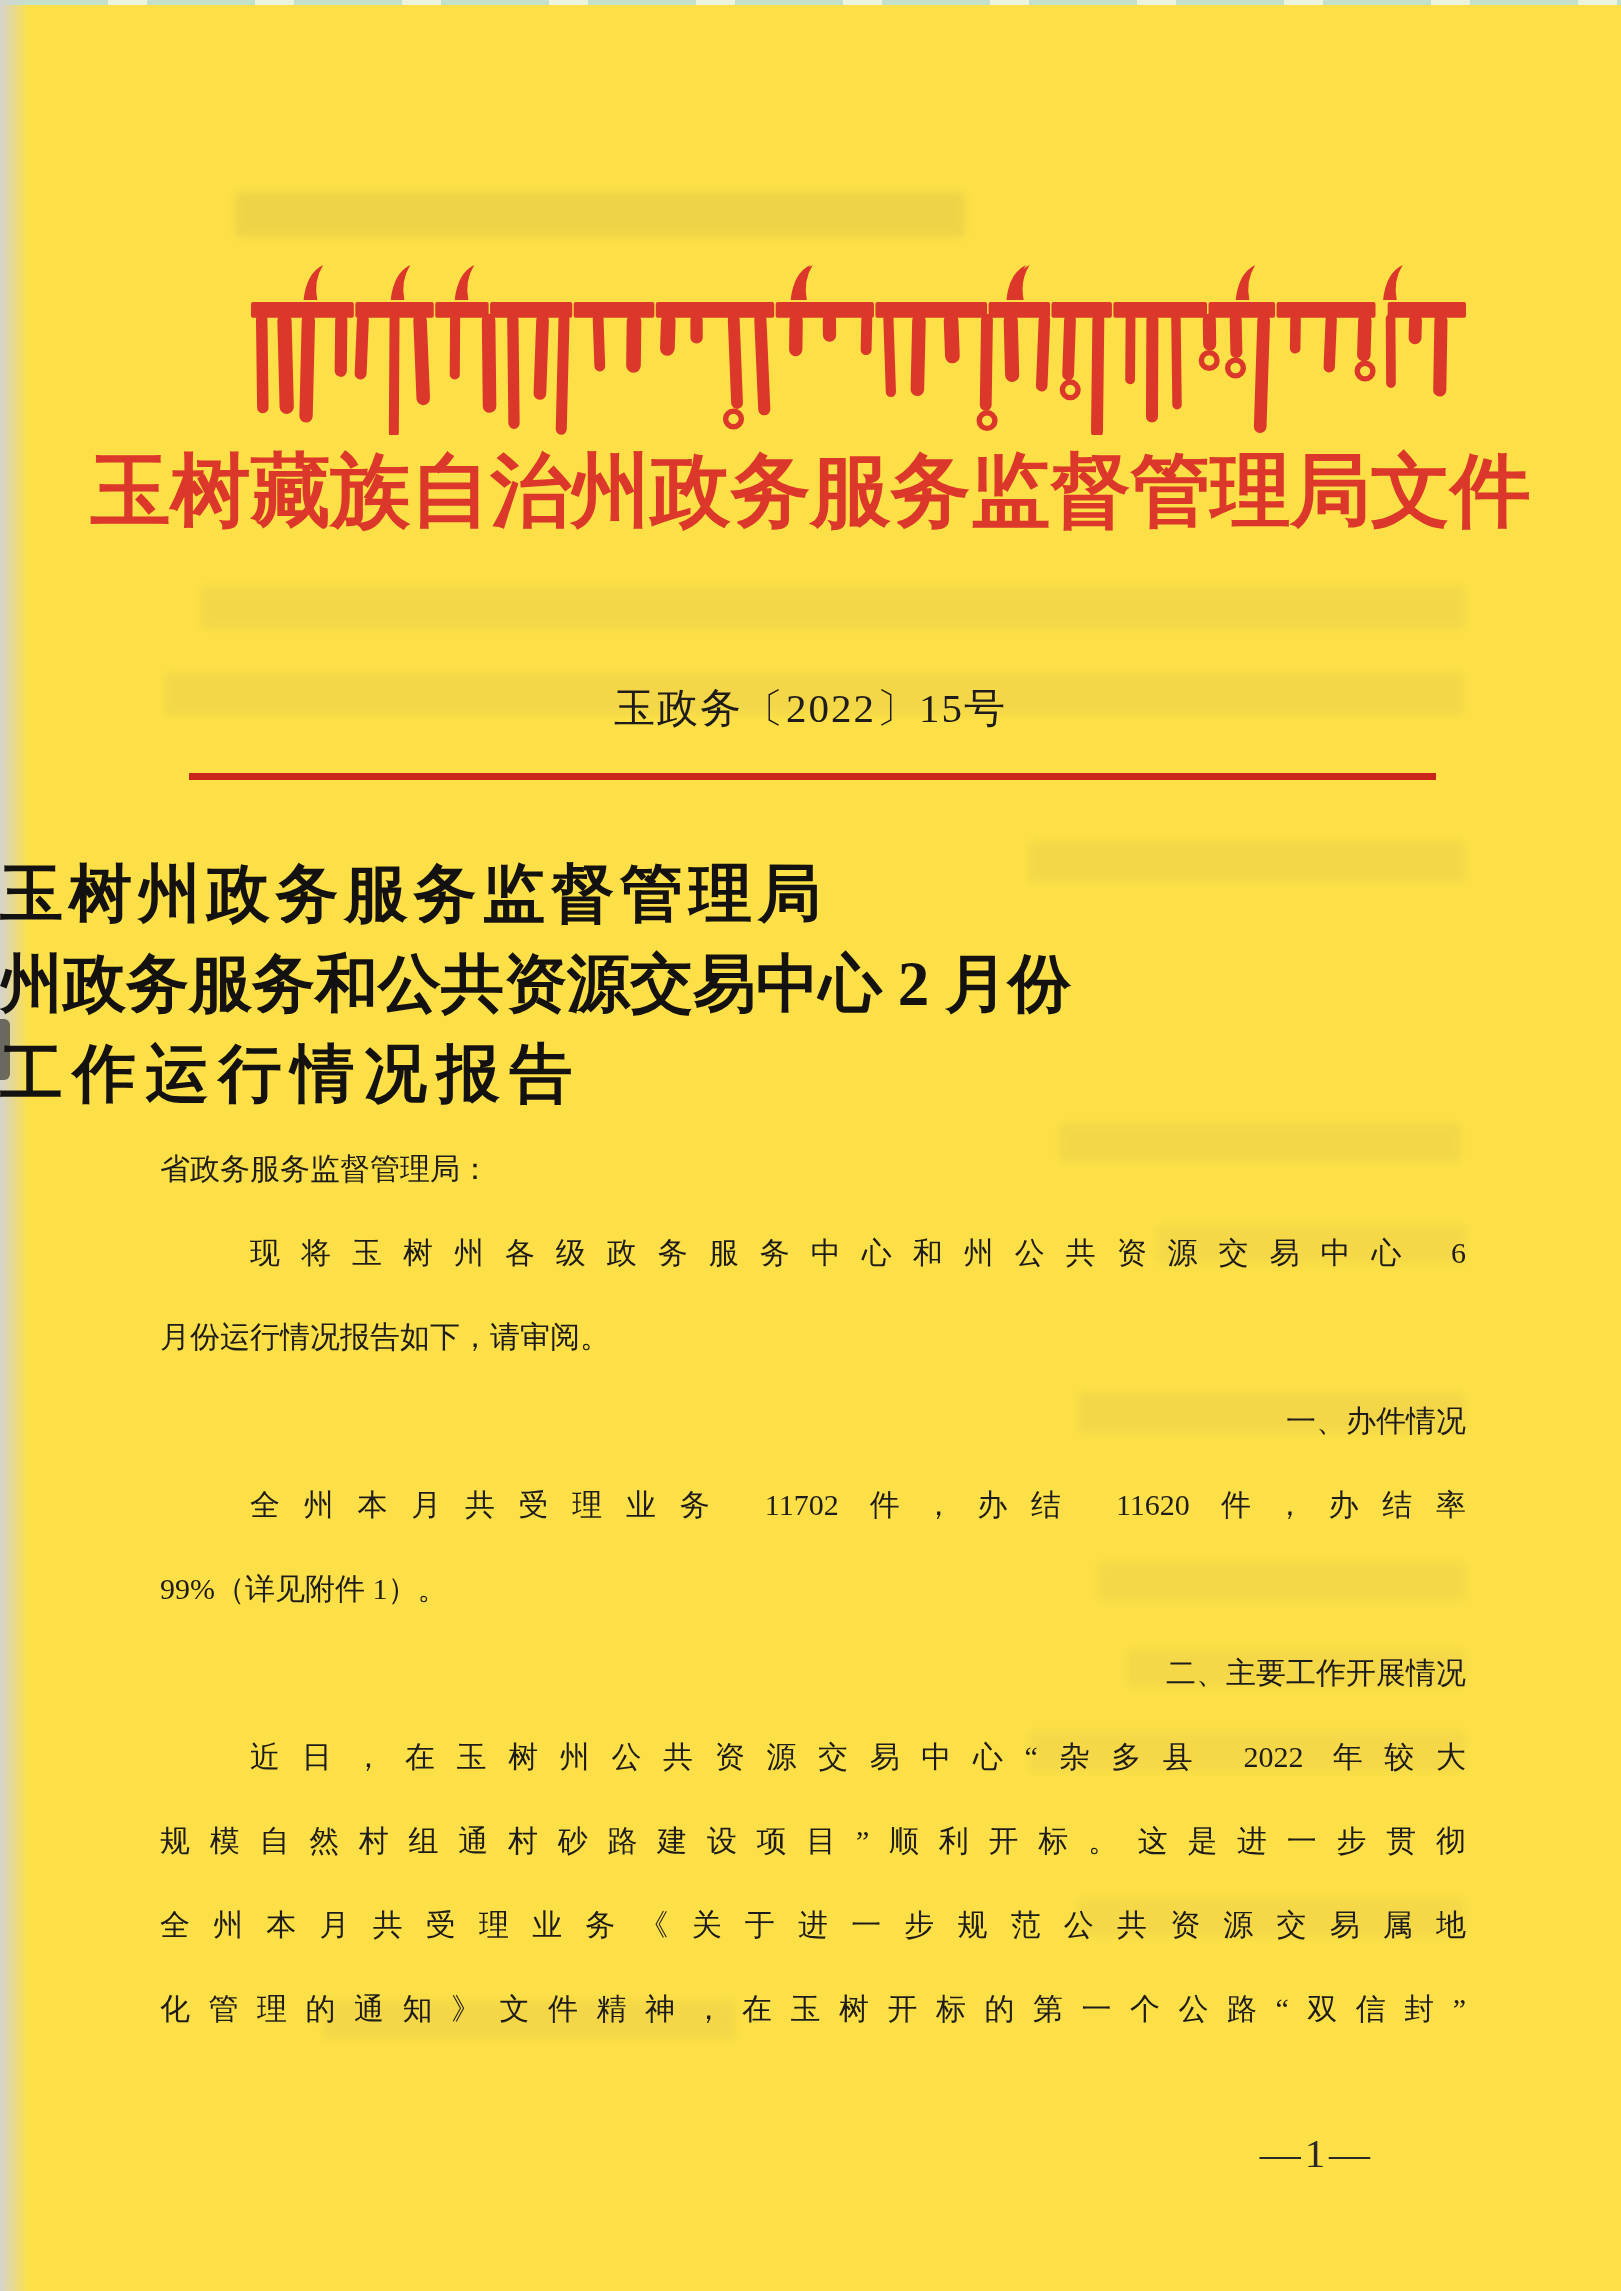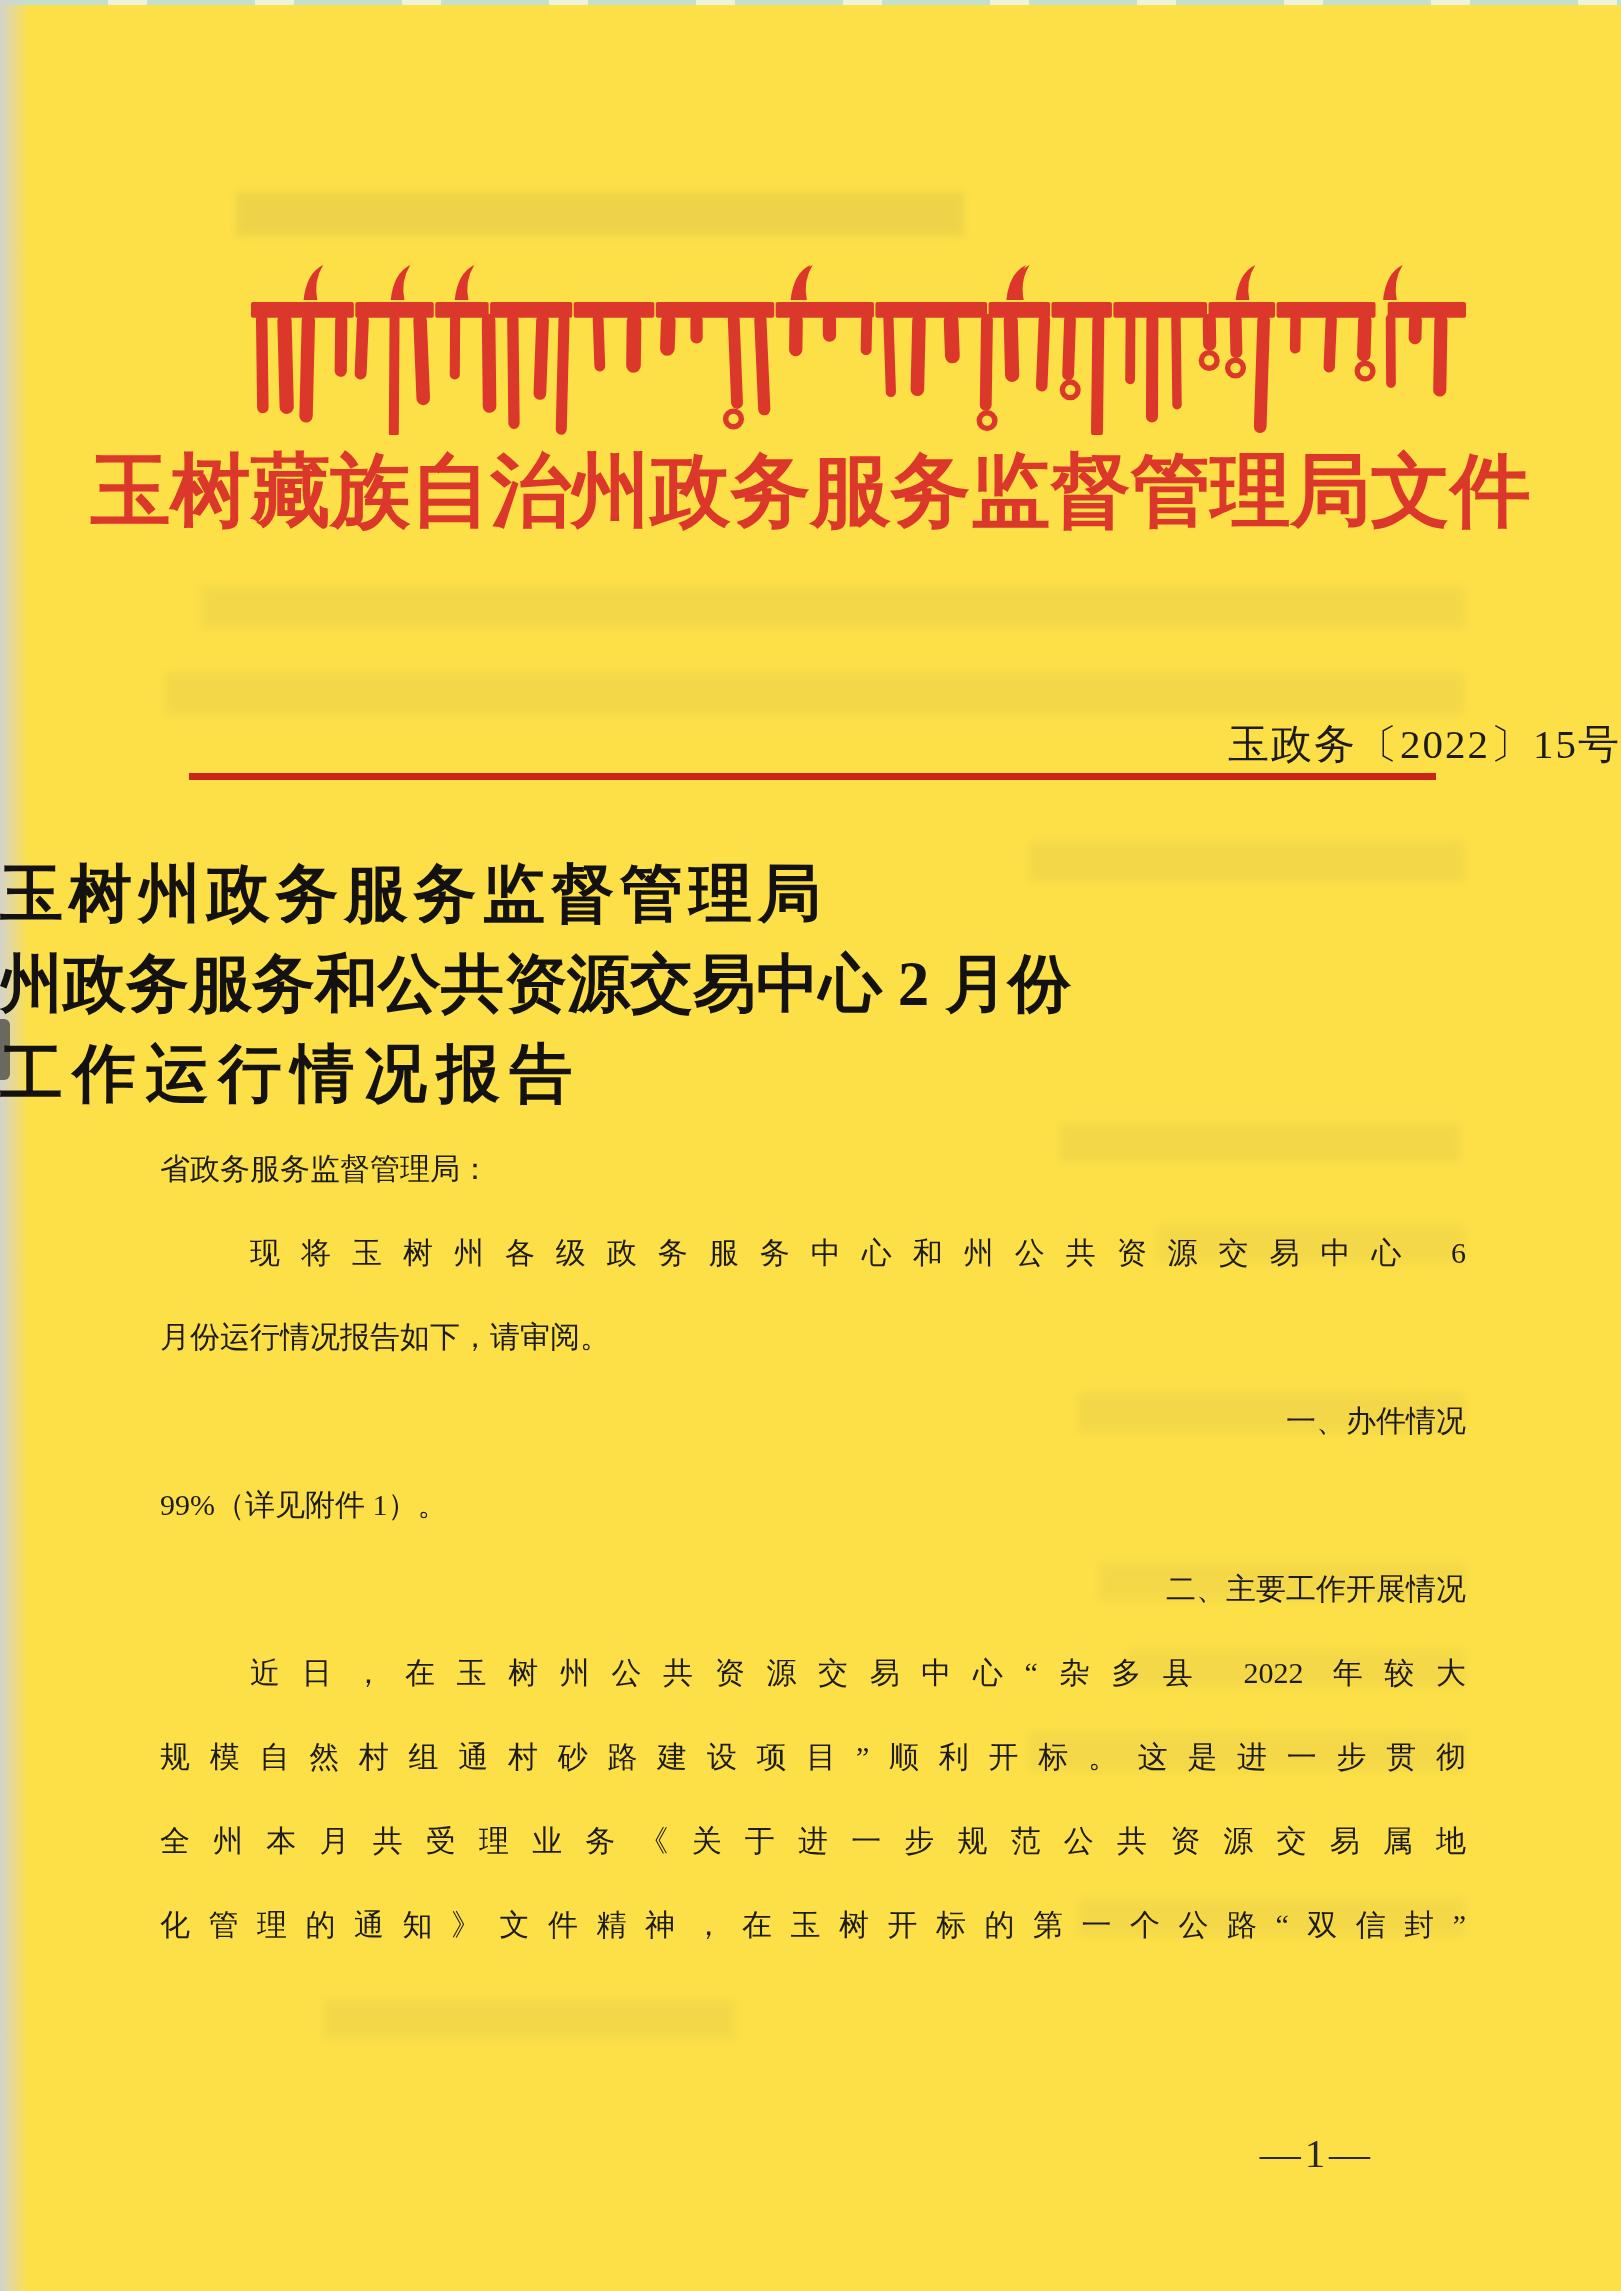--- a/index.html
+++ b/index.html
@@ -39,22 +39,22 @@
   }
   .tibetan svg{width:100%;height:100%;display:block;}
   .org-title{
     position:absolute;left:0;top:435px;width:100%;
     text-align:center;
     font-size:80px;font-weight:bold;color:var(--red);
     letter-spacing:0px;line-height:1.4;
     font-family:"Liberation Serif","DejaVu Serif",serif;
   }
   .doc-number{
-    position:absolute;left:0;top:717px;width:100%;
-    text-align:right;font-size:41px;letter-spacing:2px;
+    position:absolute;left:0;top:681px;width:100%;
+    text-align:center;font-size:41px;letter-spacing:2px;
   }
   .red-rule{
     position:absolute;left:189px;top:773px;width:1247px;height:6.9px;
     background:var(--rule-red);
   }
   .report-title{
     position:absolute;left:0;top:849px;width:100%;
     font-weight:bold;font-size:63px;line-height:90px;
     color:#141210;
   }
@@ -182,20 +182,21 @@
     <div class="l1">玉树州政务服务监督管理局</div>
     <div class="l2">州政务服务和公共资源交易中心 2 月份</div>
     <div class="l3">工作运行情况报告</div>
   </div>
 
   <div class="body-text">
     <div class="line">省政务服务监督管理局：</div>
     <div class="line fill indent2">现将玉树州各级政务服务中心和州公共资源交易中心 6</div>
     <div class="line">月份运行情况报告如下，请审阅。</div>
     <div class="line bold indent1">一、办件情况</div>
+    <div class="line fill indent2">全州本月共受理业务 11702 件，办结 11620 件，办结率</div>
     <div class="line">99%（详见附件 1）。</div>
     <div class="line bold indent1">二、主要工作开展情况</div>
     <div class="line fill indent2">近日，在玉树州公共资源交易中心“杂多县 2022 年较大</div>
     <div class="line fill">规模自然村组通村砂路建设项目”顺利开标。这是进一步贯彻</div>
     <div class="line fill">全州本月共受理业务《关于进一步规范公共资源交易属地</div>
     <div class="line fill">化管理的通知》文件精神，在玉树开标的第一个公路“双信封”</div>
   </div>
 
   <div class="page-num">—1—</div>
 

